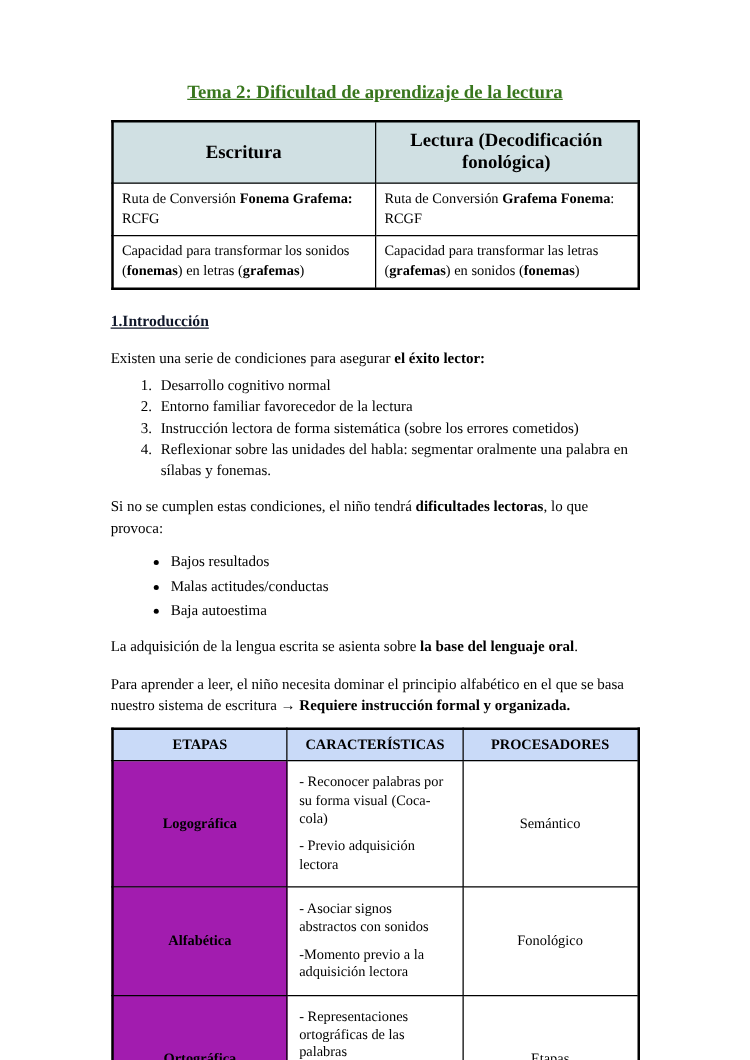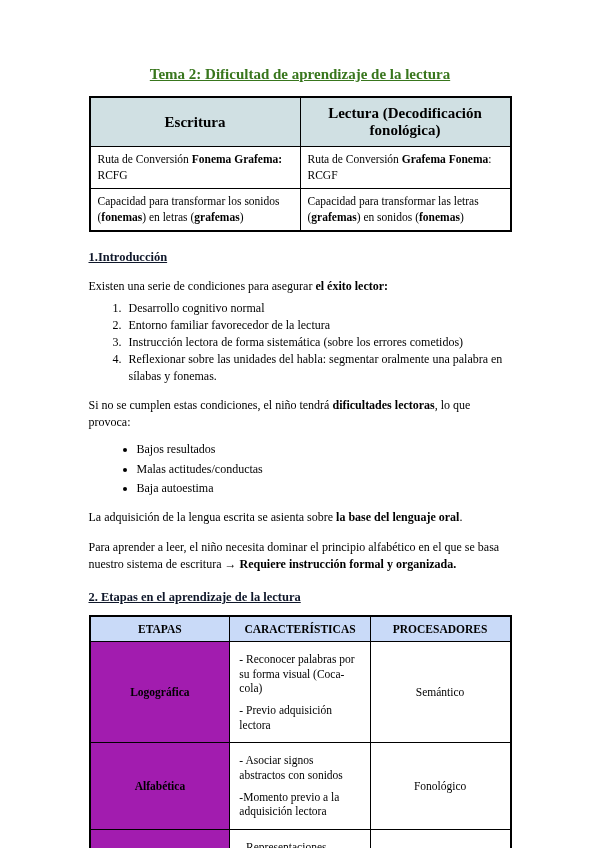--- a/index.html
+++ b/index.html
@@ -92,21 +92,20 @@
   <ul class="bullets">
     <li>Bajos resultados</li>
     <li>Malas actitudes/conductas</li>
     <li>Baja autoestima</li>
   </ul>
 
   <p class="para">La adquisición de la lengua escrita se asienta sobre <b>la base del lenguaje oral</b>.</p>
 
   <p class="para">Para aprender a leer, el niño necesita dominar el principio alfabético en el que se basa nuestro sistema de escritura → <b>Requiere instrucción formal y organizada.</b></p>
 
-  <h2 class="section-heading">2. Etapas en el aprendizaje de la lectura</h2>
 
   <table class="t2">
     <tbody>
       <tr>
         <th>ETAPAS</th>
         <th>CARACTERÍSTICAS</th>
         <th>PROCESADORES</th>
       </tr>
       <tr>
         <td class="stage-cell">Logográfica</td>

